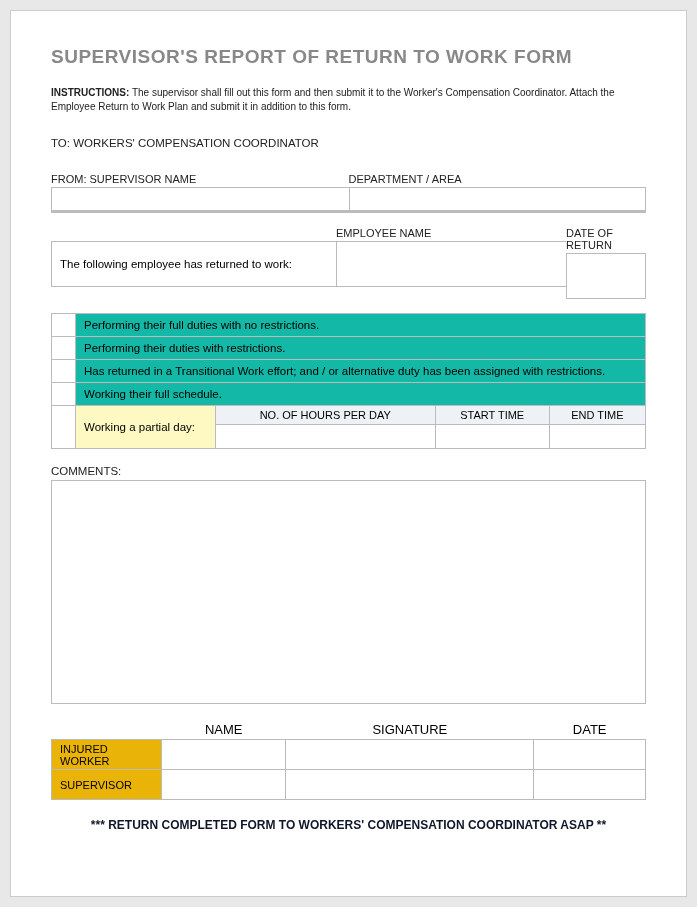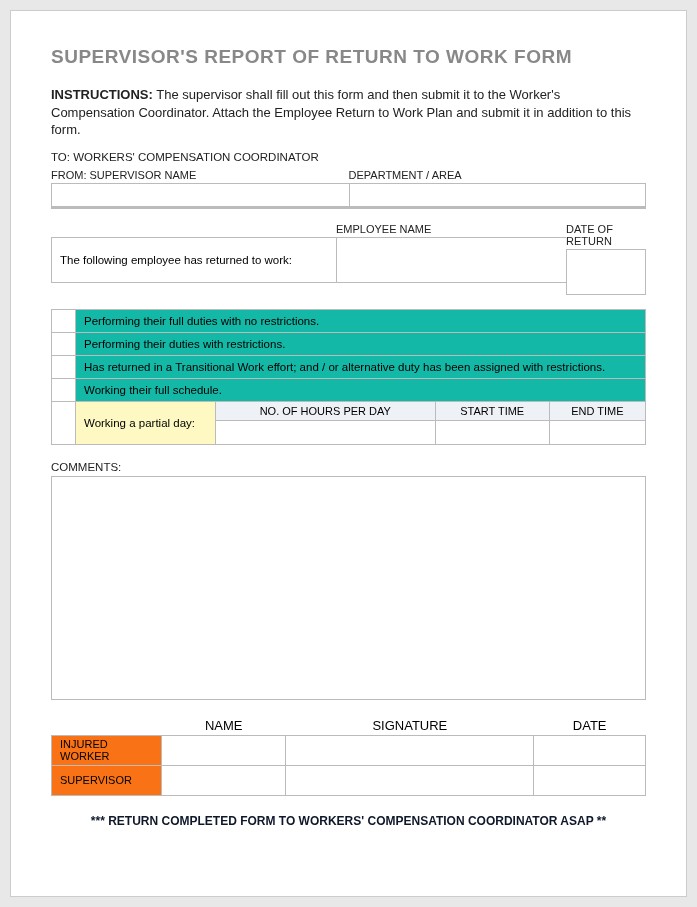--- a/index.html
+++ b/index.html
@@ -16,30 +16,30 @@
     min-height: 887px;
   }
   .title {
     font-size: 19px;
     font-weight: bold;
     color: #888;
     letter-spacing: 0.5px;
     margin-bottom: 18px;
   }
   .instructions {
-    font-size: 13px;
+    font-size: 10px;
     color: #222;
     line-height: 1.35;
-    margin-bottom: 12px;
+    margin-bottom: 24px;
   }
   .instructions b { font-weight: bold; }
   .to-line {
     font-size: 11.5px;
     color: #222;
-    margin-bottom: 6px;
+    margin-bottom: 24px;
   }
   .from-row { display: flex; gap: 0; margin-bottom: 14px; }
   .from-col { flex: 1; }
   .from-label { font-size: 11px; color: #222; margin-bottom: 2px; }
   .from-input {
     border: 1px solid #bbb;
     border-bottom: 3px solid #bbb;
     height: 26px;
     background: #fff;
   }
@@ -114,21 +114,21 @@
     text-align: center;
     padding-bottom: 2px;
   }
   .sig-table th.first { width: 110px; text-align: left; }
   .sig-table td {
     border: 1px solid #bbb;
     height: 30px;
     font-size: 11px;
     padding: 0 8px;
   }
-  .sig-table td.label { background: #f97316; }
+  .sig-table td.label { background: #eab308; }
   
   .footer {
     text-align: center;
     font-size: 12px;
     font-weight: bold;
     color: #0f172a;
     margin-top: 6px;
   }
 </style>
 </head>

